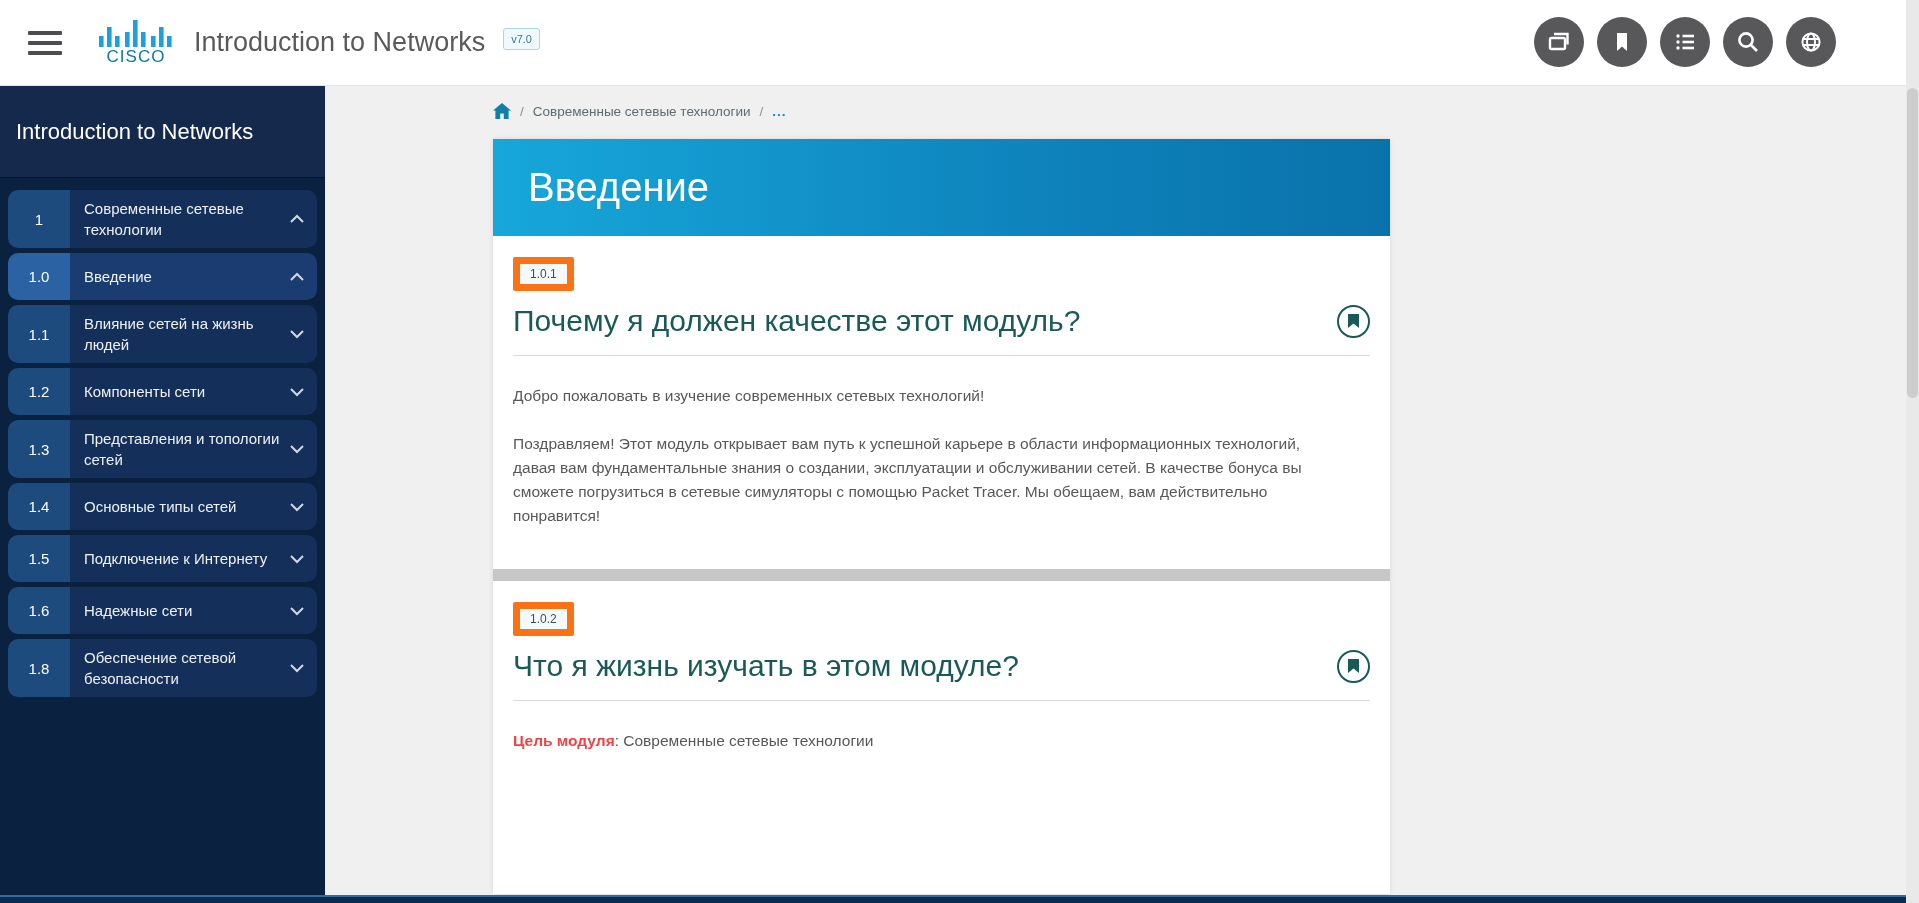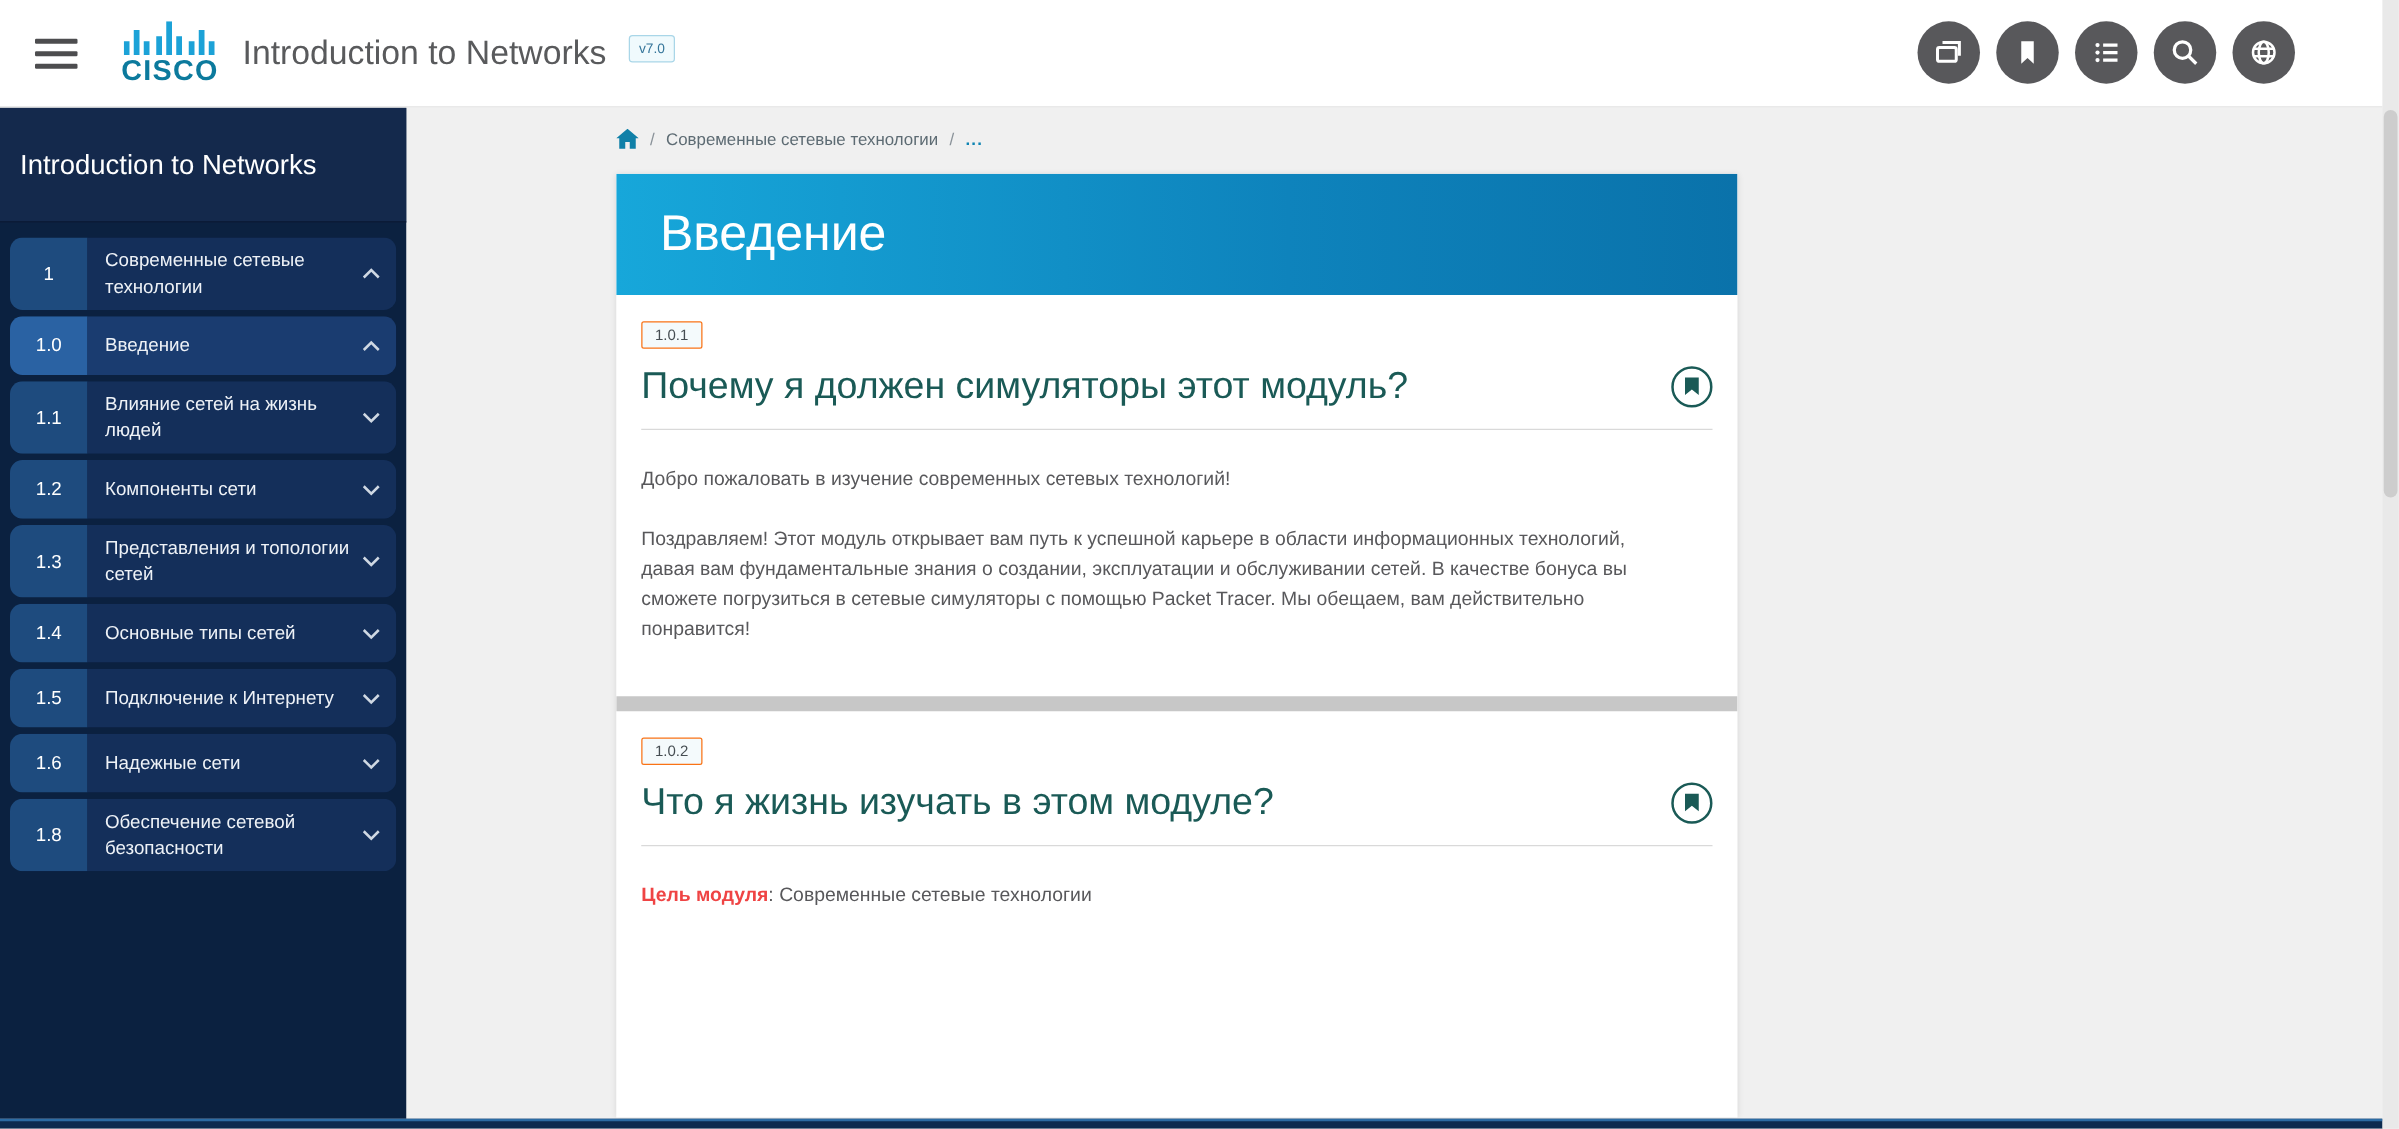--- a/index.html
+++ b/index.html
@@ -6,21 +6,21 @@
   html,body { width:1919px; height:903px; overflow:hidden; }
   body { font-family:"Liberation Sans", sans-serif; background:#f0f0f0; position:relative; }
 
   
   .topbar { position:absolute; left:0; top:0; width:1906px; height:86px; background:#fff;
             border-bottom:1px solid #e2e2e2; display:flex; align-items:center; z-index:5; }
   .hamburger { margin-left:28px; width:34px; height:24px; display:flex; flex-direction:column;
                justify-content:space-between; cursor:pointer; }
   .hamburger span { display:block; height:4px; background:#4d4d4f; border-radius:1px; }
   .logo { margin-left:36px; display:flex; flex-direction:column; align-items:center; width:76px; }
-  .logo-text { color:#0c7a9d; font-weight:bold; font-size:23px; letter-spacing:1px; line-height:1; margin-top:1px; }
+  .logo-text { color:#0c7a9d; font-weight:normal; font-size:17px; letter-spacing:1px; line-height:1; margin-top:1px; }
   .app-title { margin-left:20px; font-size:27px; color:#595a5c; font-weight:400; white-space:nowrap; }
   .version-badge { margin-left:18px; margin-top:-8px; font-size:11px; color:#35759a; background:#f0fafd;
                    border:1px solid #a9d6e8; border-radius:3px; padding:4px 7px; }
   .topbar-icons { position:absolute; right:70px; top:17px; display:flex; gap:13px; }
   .icon-circle { width:50px; height:50px; border-radius:50%; background:#58585b; border:none;
                  display:flex; align-items:center; justify-content:center; cursor:pointer; padding:0; }
   .icon-circle svg { display:block; }
 
   
   .sidebar { position:absolute; left:0; top:86px; width:325px; bottom:8px; background:#0b2140; z-index:4; }
@@ -49,21 +49,21 @@
   .home-icon { display:flex; cursor:pointer; }
 
   .card { margin:19px 0 0 168px; width:897px; height:755px; background:#fff;
           box-shadow:0 0 5px rgba(0,0,0,0.10); overflow:hidden; }
   .banner { height:97px; background:linear-gradient(90deg,#17a7da 0%,#0e83bc 60%,#0a72aa 100%);
             display:flex; align-items:center; padding-left:35px; }
   .banner h1 { color:#fff; font-size:40px; font-weight:400; }
 
   .section { padding:0 20px; }
   .badge { display:inline-block; margin-top:21px; font-size:12px; color:#454d52; background:#f4fafc;
-           border:1px solid #f97316; border-radius:2px; padding:3px 10px; }
+           border:7px solid #f97316; border-radius:2px; padding:3px 10px; }
   .heading-row { display:flex; align-items:center; justify-content:space-between; margin-top:13px; }
   .heading-row h2 { font-size:30px; font-weight:400; color:#1a5a56; }
   .bookmark-btn { width:33px; height:33px; flex:none; border-radius:50%; border:2px solid #1a5a56;
                   background:#fff; display:flex; align-items:center; justify-content:center; cursor:pointer; }
   .rule { border:0; border-top:1px solid #d9d9d9; margin-top:17px; }
   .section p { font-size:15.5px; color:#58585b; line-height:1.55; max-width:825px; }
   .p-first { margin-top:28px; }
   .p-next { margin-top:24px; }
   .section-divider { margin-top:41px; height:12px; background:#c7c7c7; }
   .goal-label { font-weight:bold; color:#ef4444; }
@@ -231,21 +231,21 @@
   </div>
 
   <div class="card">
     <div class="banner">
       <h1>Введение</h1>
     </div>
 
     <section class="section">
       <span class="badge">1.0.1</span>
       <div class="heading-row">
-        <h2>Почему я должен симуляторы этот модуль?</h2>
+        <h2>Почему я должен качестве этот модуль?</h2>
         <button class="bookmark-btn">
           <svg width="13" height="16" viewBox="0 0 13 16">
             <path d="M1 1 h11 v14 l-5.5 -4.4 L1 15 z" fill="#1a5a56"></path>
           </svg>
         </button>
       </div>
       <hr class="rule">
       <p class="p-first">Добро пожаловать в изучение современных сетевых технологий!</p>
       <p class="p-next">Поздравляем! Этот модуль открывает вам путь к успешной карьере в области информационных технологий, давая вам фундаментальные знания о создании, эксплуатации и обслуживании сетей. В качестве бонуса вы сможете погрузиться в сетевые симуляторы с помощью Packet Tracer. Мы обещаем, вам действительно понравится!</p>
     </section>

